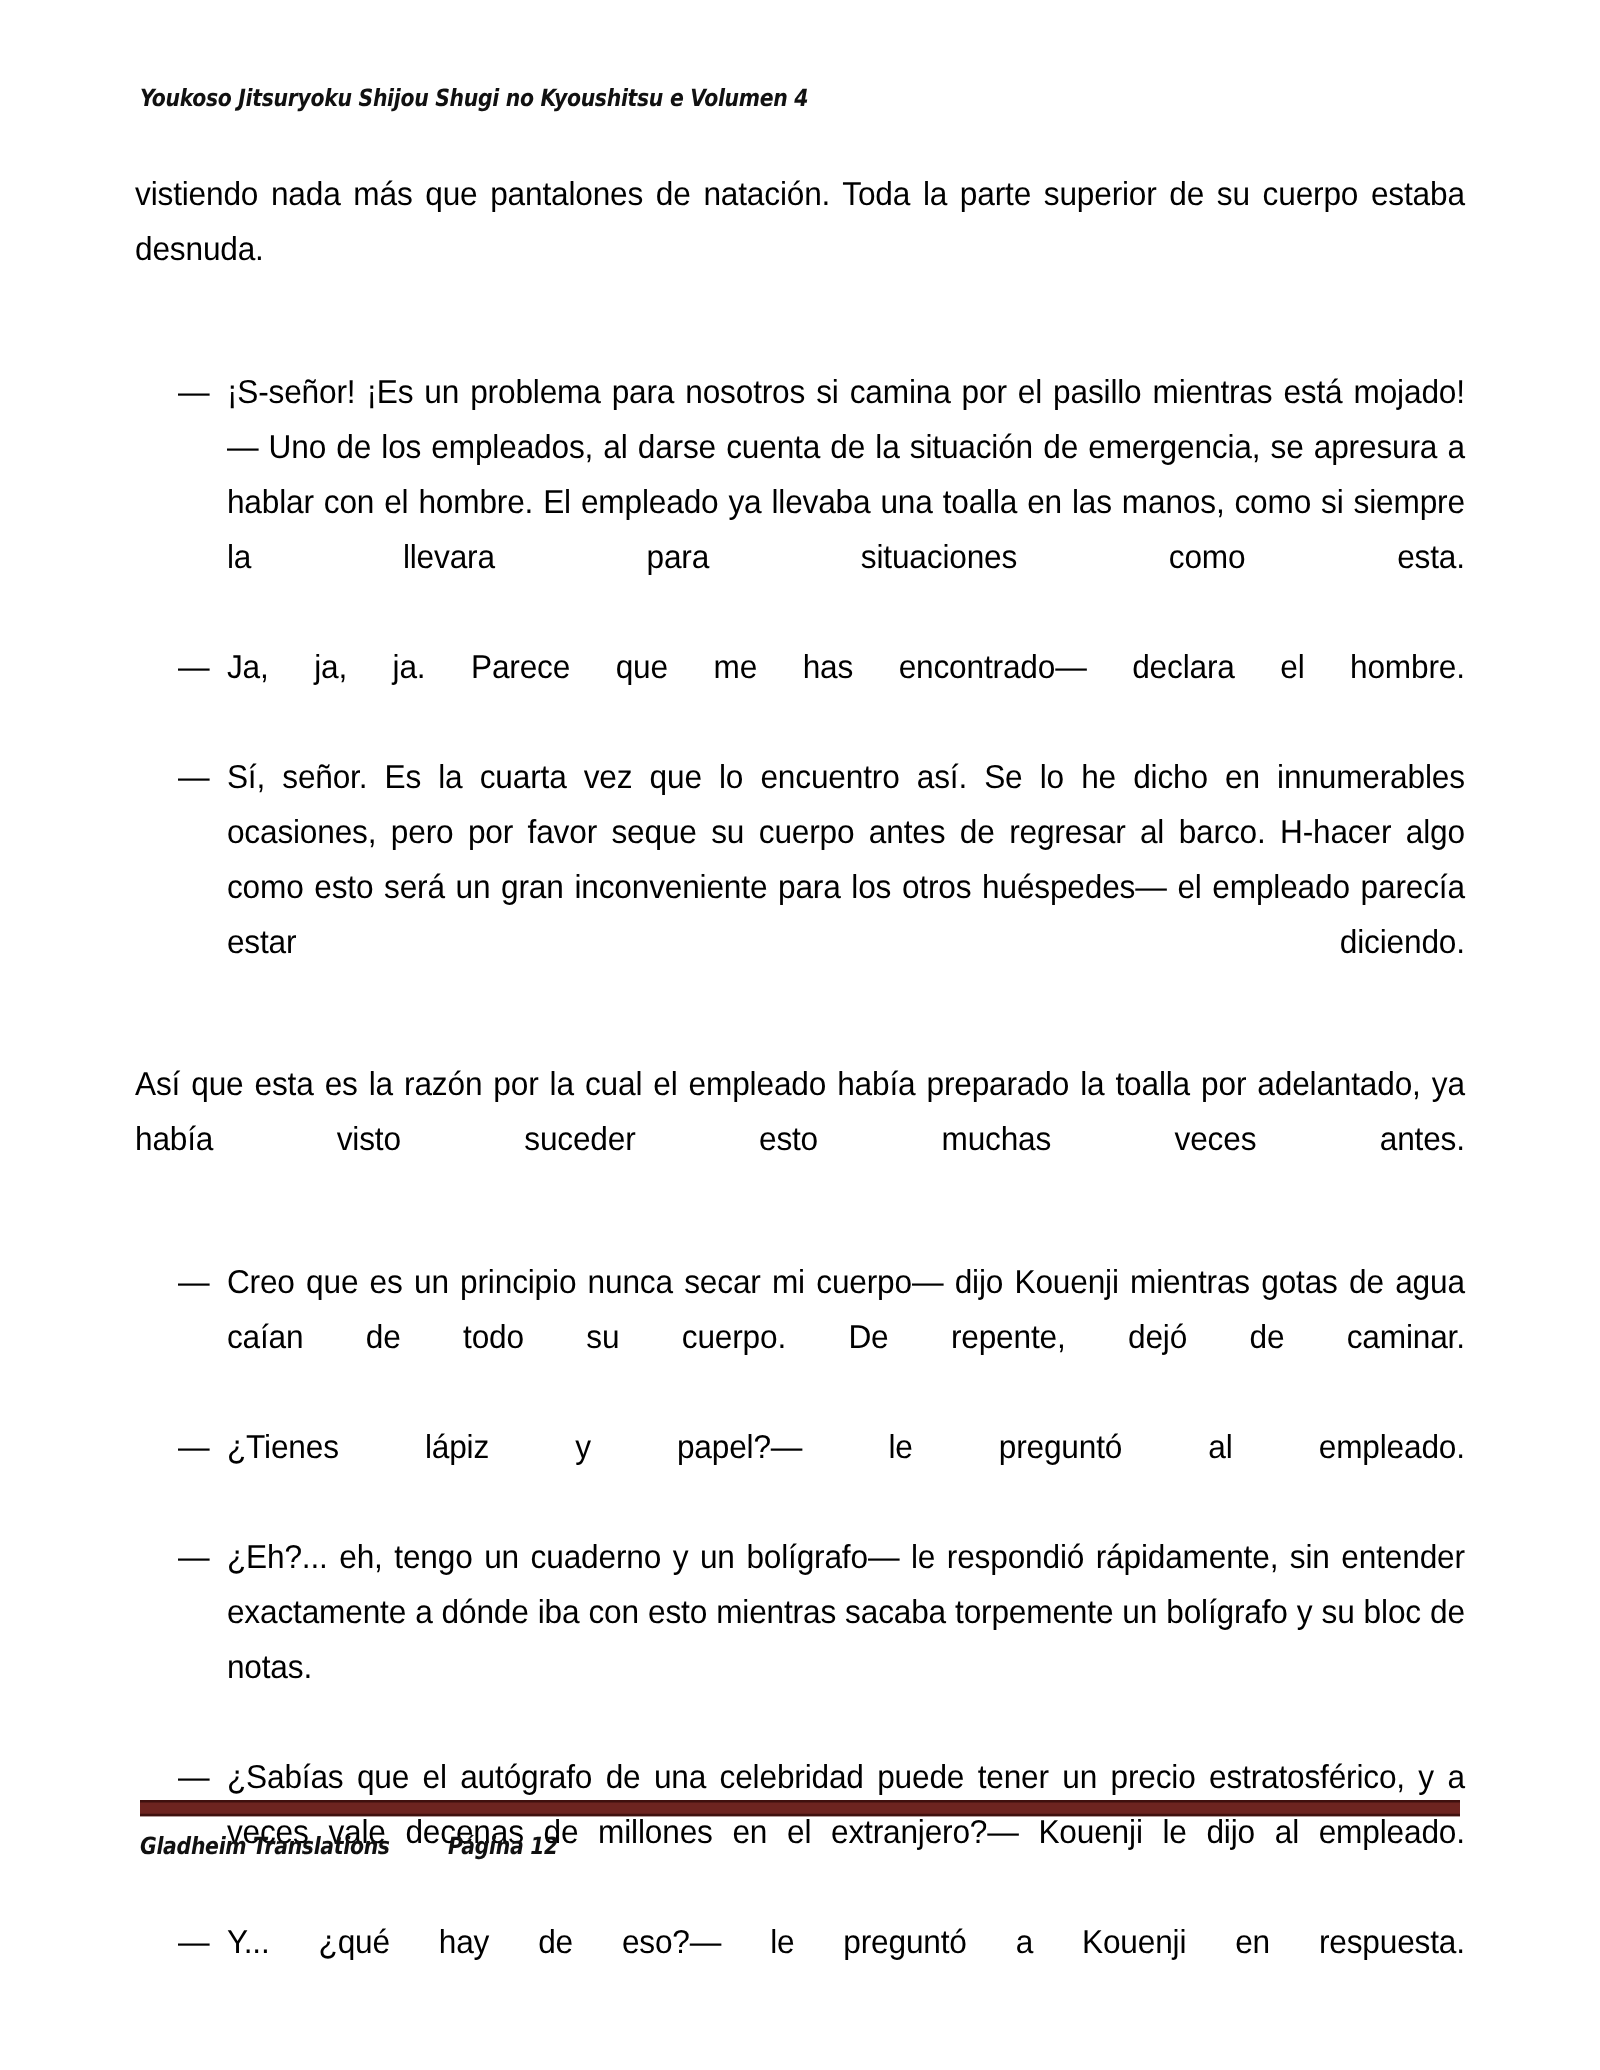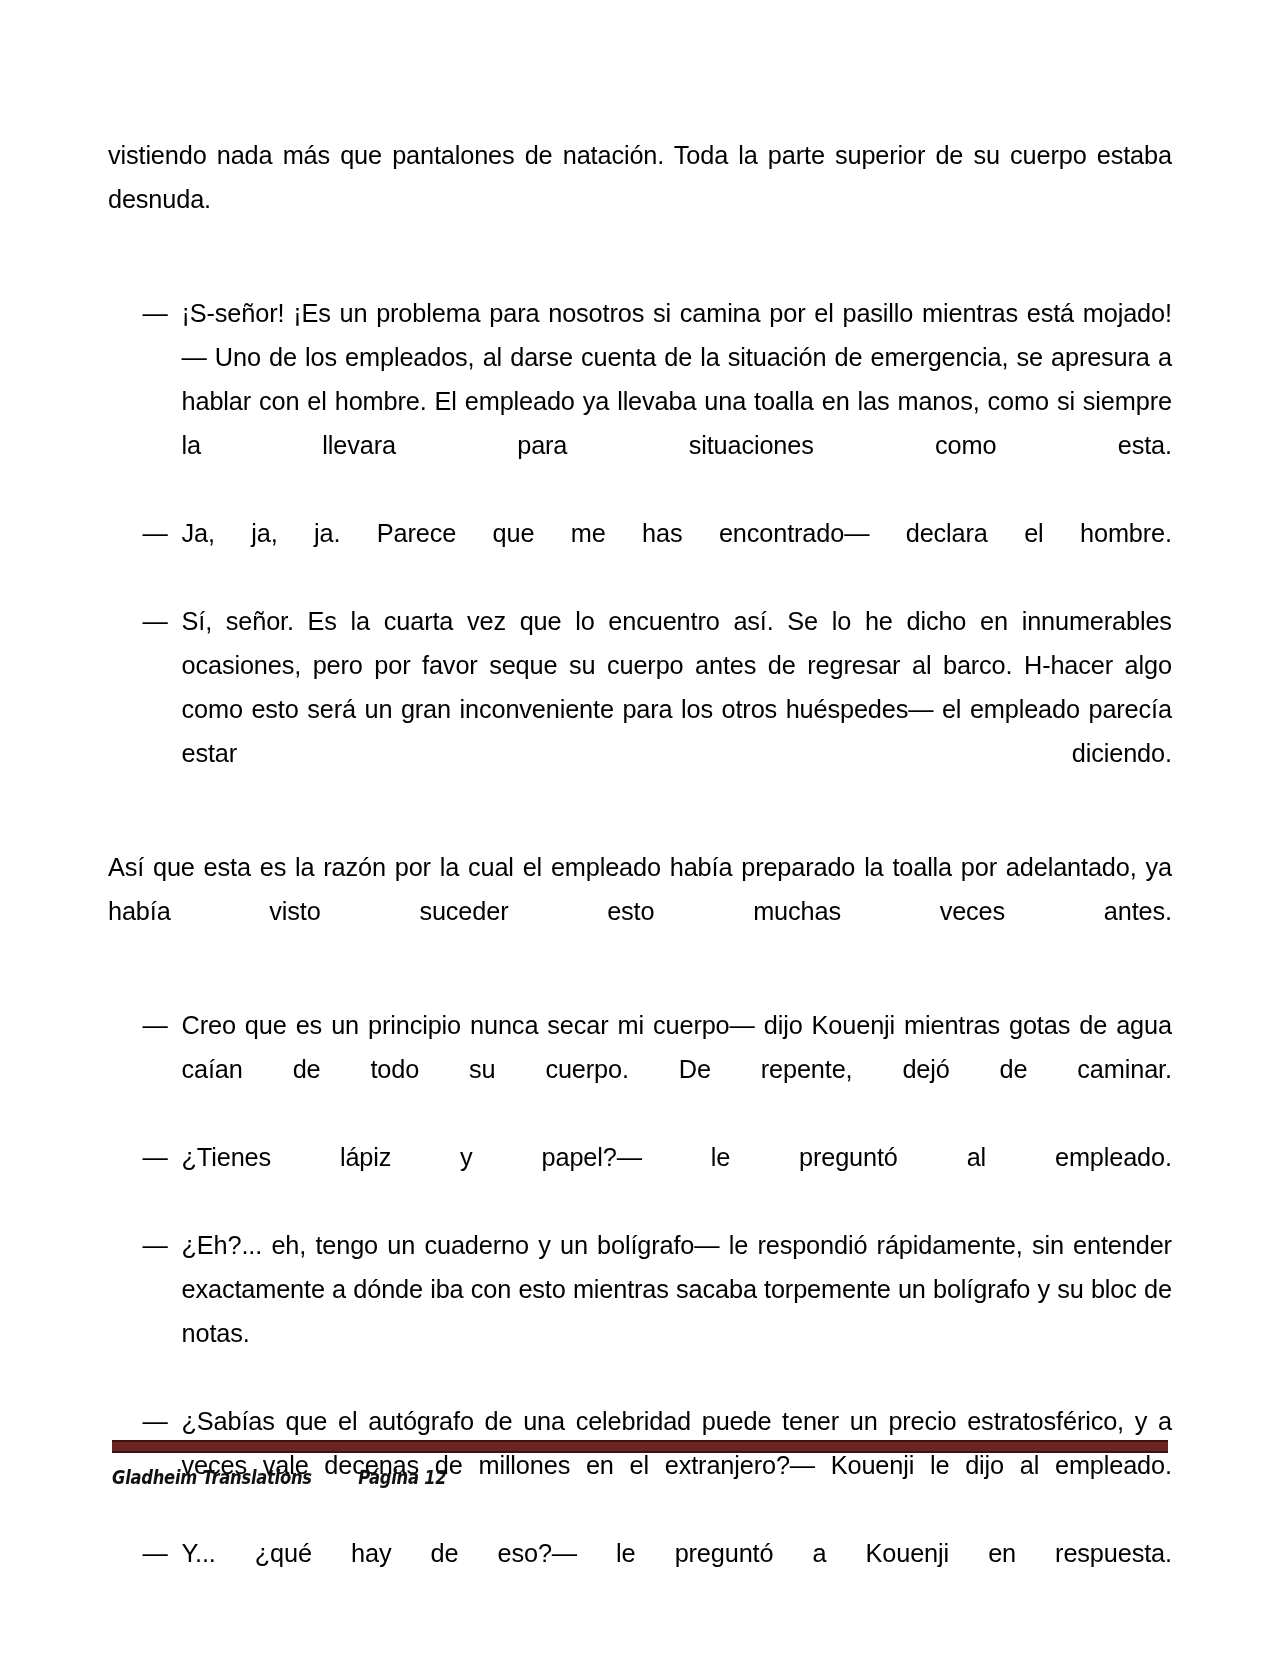--- a/index.html
+++ b/index.html
@@ -133,20 +133,23 @@
     color: #111111;
   }
   .footer-left { transform-origin: left center; }
   .footer-right { transform-origin: right center; }
 </style>
 </head>
 <body>
 
 <div class="page">
 
+  <div class="header">
+    <div class="header-title">Youkoso Jitsuryoku Shijou Shugi no Kyoushitsu e Volumen 4</div>
+  </div>
 
   <div class="content">
 
     <p class="para">vistiendo nada más que pantalones de natación. Toda la parte superior de su cuerpo estaba desnuda.</p>
 
     <div class="block-gap"></div>
 
     <ul class="dialogue">
       <li>
         <span class="dash">—</span>

